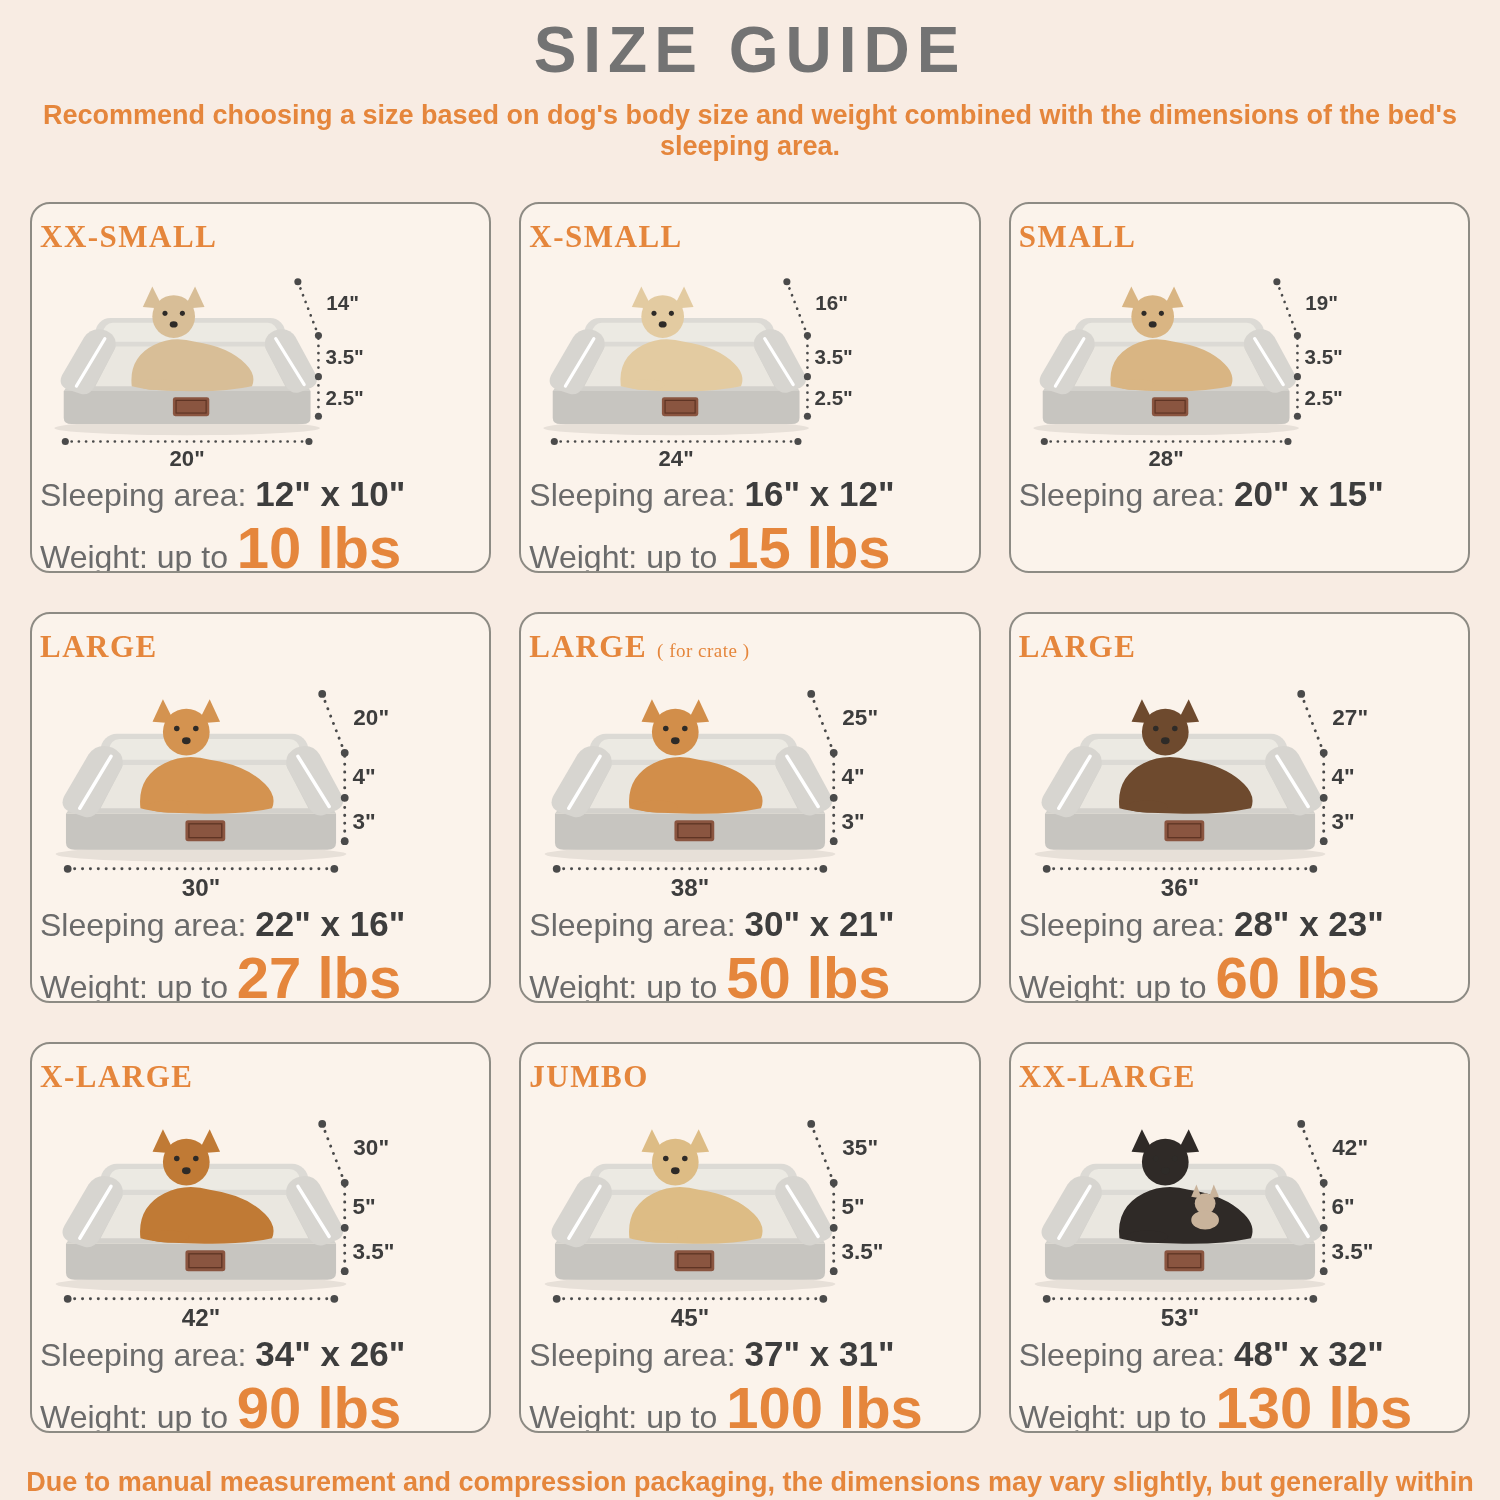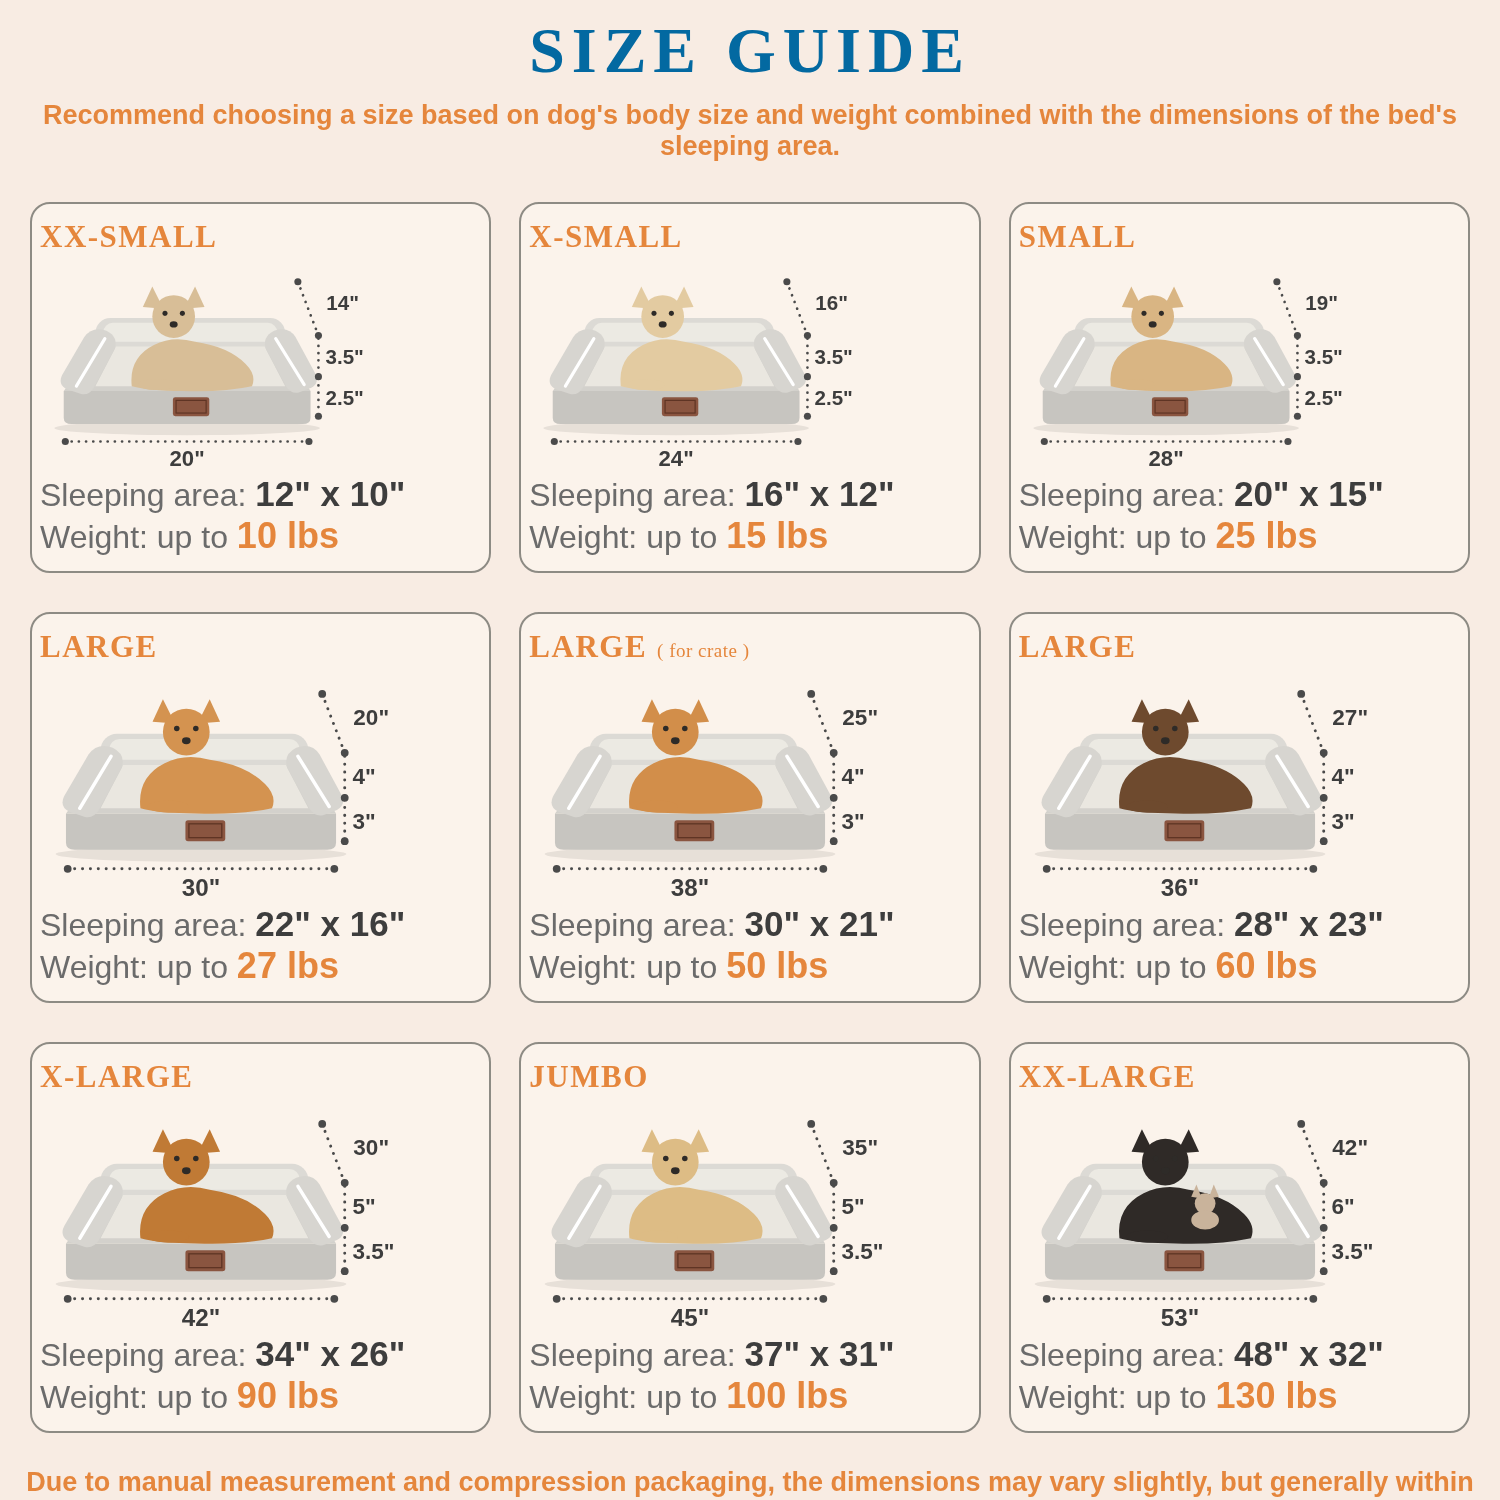--- a/index.html
+++ b/index.html
@@ -12,25 +12,25 @@
   *{box-sizing:border-box;}
   html,body{margin:0;padding:0;}
   body{
     width:1500px;height:1500px;overflow:hidden;
     background:var(--page-bg);
     font-family:"Liberation Sans",sans-serif;
   }
   .page-title{
     margin:16px 0 0;
     text-align:center;
-    font-family:Liberation Serif, serif;
+    font-family:Liberation Sans, sans-serif;
     font-weight:bold;
     font-size:64px;
     letter-spacing:7px;
-    color:#0369a1;
+    color:#737373;
     line-height:1.08;
   }
   .page-subtitle{
     margin:15px 20px 12px;
     text-align:center;
     font-weight:bold;
     font-size:27px;
     color:var(--accent);
   }
   .size-grid{
@@ -93,21 +93,21 @@
     color:var(--dark);
   }
   .weight-line{
     margin:2px 0 0;
     font-size:32px;
     color:var(--gray);
     line-height:1.1;
     white-space:nowrap;
   }
   .weight-line .big{
-    font-size:36px;
+    font-size:58px;
     font-weight:bold;
     color:var(--accent);
   }
   .footer-note{
     margin:34px 20px 0;
     text-align:center;
     font-weight:bold;
     font-size:27px;
     color:var(--accent);
   }
@@ -313,24 +313,20 @@
       <circle cx="32" cy="232" r="4.5" fill="#4A4A4A"></circle>
       <line x1="40" y1="232" x2="332" y2="232" stroke="#4A4A4A" stroke-width="3.4" stroke-dasharray="0.1 9" stroke-linecap="round"></line>
       <circle cx="340" cy="232" r="4.5" fill="#4A4A4A"></circle>
       <text x="186" y="263" font-size="28" text-anchor="middle">28"</text>
     </svg>
 
     <p class="sleep-line">
       <span class="lbl">Sleeping area:</span>
       <span class="val">20" x 15"</span>
     </p>
-    <p class="weight-line">
-      <span class="lbl">Weight: up to</span>
-      <span class="big">25 lbs</span>
-    </p>
   </section>
 
   <section class="card">
     <h2 class="card-title">
       <span class="size-label">LARGE</span>
 
     </h2>
 
     <svg class="bed-figure" viewBox="0 0 430 268" xmlns="http://www.w3.org/2000/svg" aria-hidden="true">
 

